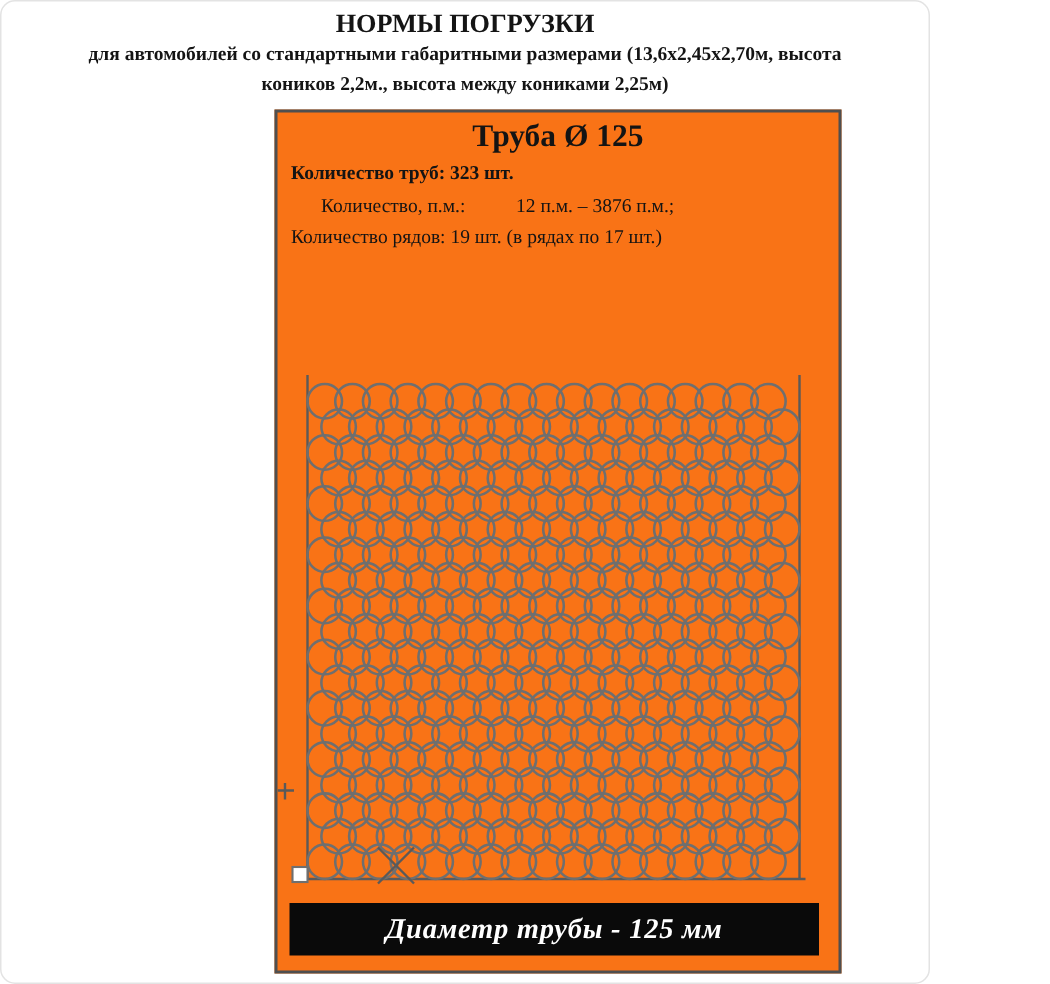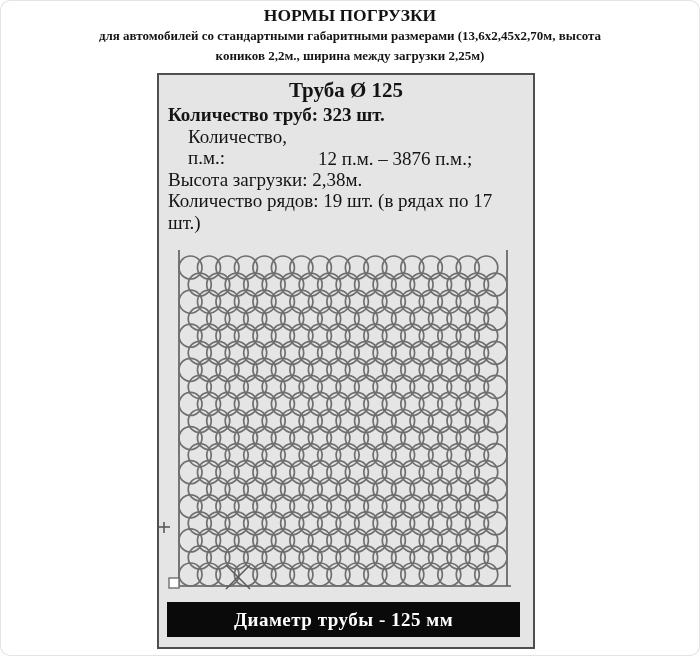--- a/index.html
+++ b/index.html
@@ -1,62 +1,61 @@
 <!DOCTYPE html>
 <html><head>
 <meta charset="utf-8">
 <style>
   html,body{margin:0;padding:0;background:#fff;}
   .page{
-    position:relative;width:700px;height:656px;background:#ffffff;
+    position:relative;width:620px;height:656px;background:#ffffff;
     font-family:"Liberation Serif","DejaVu Serif",serif;color:#141414;
     border-radius:10px;overflow:hidden;box-shadow:0 0 0 1px #e3e3e3 inset;
   }
   .doc-header{position:absolute;top:5px;left:0;width:100%;text-align:center;font-weight:bold;}
   .doc-title{font-size:17.5px;line-height:21px;}
   .doc-subtitle{font-size:13px;line-height:20px;}
   .card{
-    position:absolute;left:157px;top:73px;width:374px;height:572px;
-    border:2px solid #4f4f4f;background:#e5e5e5;
+    position:absolute;left:183px;top:73px;width:374px;height:572px;
+    border:2px solid #4f4f4f;background:#f97316;
   }
   .card-title{position:absolute;top:3px;left:0;width:100%;text-align:center;
     font-size:21px;font-weight:bold;}
-  .card-info{position:absolute;top:29px;left:9px;right:4px;font-size:19px;line-height:21.5px;}
+  .card-info{position:absolute;top:29px;left:9px;right:4px;font-size:13px;line-height:21.5px;}
   .bold{font-weight:bold;}
   .label{display:inline-block;width:130px;margin-left:20px;}
   .indent{padding-left:130px;}
   #pipe-svg{position:absolute;left:0;top:170px;}
   #pipe-svg circle{fill:none;stroke:#6f6f6f;stroke-width:1.7px;}
   #pipe-svg .frame{stroke:#5a5a5a;stroke-width:1.6px;fill:none;}
   #pipe-svg .marker{stroke:#6f6f6f;stroke-width:1.4px;fill:#fff;}
   .banner{
     position:absolute;left:8px;top:527px;width:353px;height:35px;
     background:#0a0a0a;color:#ffffff;font-size:19px;font-weight:bold;
-    text-align:center;line-height:35px;letter-spacing:0.5px;
+    text-align:center;line-height:35px;letter-spacing:0.5px;font-style:italic;
   }
 </style>
 </head>
 <body>
 
 <div class="page">
 
   <div class="doc-header">
     <div class="doc-title">НОРМЫ ПОГРУЗКИ</div>
     <div class="doc-subtitle">для автомобилей со стандартными габаритными размерами (13,6х2,45х2,70м, высота</div>
-    <div class="doc-subtitle">коников 2,2м., ширина между загрузки 2,25м)</div>
+    <div class="doc-subtitle">коников 2,2м., высота между кониками 2,25м)</div>
   </div>
 
   <div class="card">
 
     <div class="card-title">Труба Ø 125</div>
 
     <div class="card-info">
       <div class="bold">Количество труб: 323 шт.</div>
       <div><span class="label">Количество, п.м.:</span><span>12 п.м. – 3876 п.м.;</span></div>
-      <div>Высота загрузки: 2,38м.</div>
       <div>Количество рядов: 19 шт. (в рядах по 17 шт.)</div>
     </div>
 
     <svg id="pipe-svg" width="374" height="352" viewBox="0 0 374 352" xmlns="http://www.w3.org/2000/svg">
       <line class="frame" x1="20" y1="5" x2="20" y2="341"></line>
       <line class="frame" x1="348" y1="5" x2="348" y2="341"></line>
       <line class="frame" x1="17" y1="341" x2="352" y2="341"></line>
       <g id="circles-layer">
           <circle cx="31.50" cy="22.50" r="11.5" stroke="#6f6f6f"></circle>
           <circle cx="49.98" cy="22.50" r="11.5" stroke="#6f6f6f"></circle>

